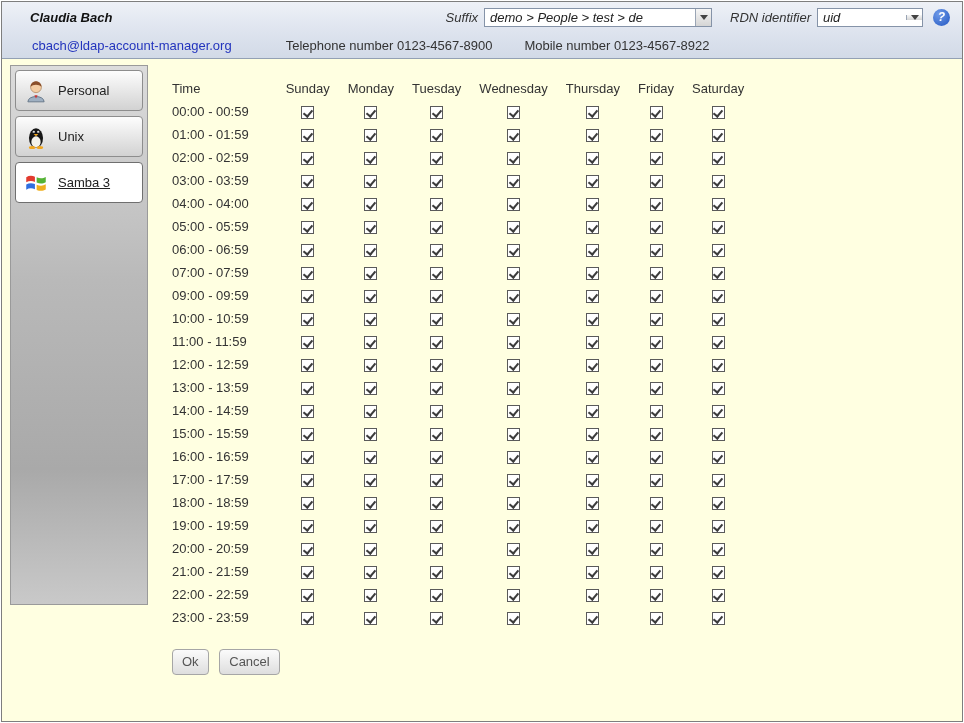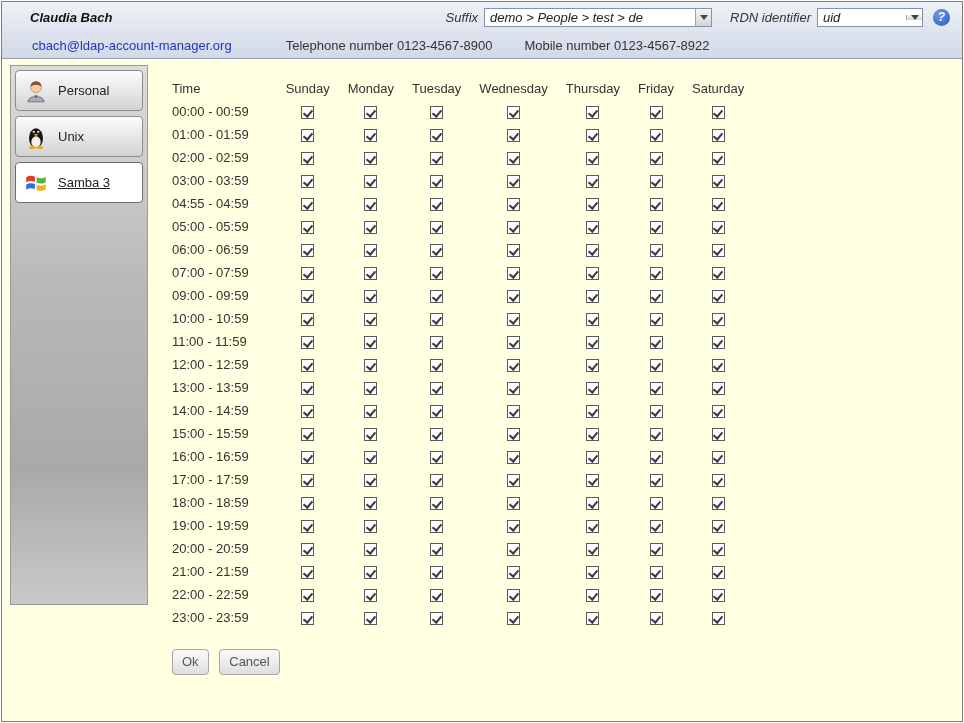--- a/index.html
+++ b/index.html
@@ -299,21 +299,21 @@
             <td class="time-cell">03:00 - 03:59</td>
             <td><input type="checkbox" checked="" style=""></td>
             <td><input type="checkbox" checked="" style=""></td>
             <td><input type="checkbox" checked="" style=""></td>
             <td><input type="checkbox" checked="" style=""></td>
             <td><input type="checkbox" checked="" style=""></td>
             <td><input type="checkbox" checked="" style=""></td>
             <td><input type="checkbox" checked="" style=""></td>
           </tr>
           <tr>
-            <td class="time-cell">04:55 - 04:59</td>
+            <td class="time-cell">04:00 - 04:00</td>
             <td><input type="checkbox" checked="" style=""></td>
             <td><input type="checkbox" checked="" style=""></td>
             <td><input type="checkbox" checked="" style=""></td>
             <td><input type="checkbox" checked="" style=""></td>
             <td><input type="checkbox" checked="" style=""></td>
             <td><input type="checkbox" checked="" style=""></td>
             <td><input type="checkbox" checked="" style=""></td>
           </tr>
           <tr>
             <td class="time-cell">05:00 - 05:59</td>

